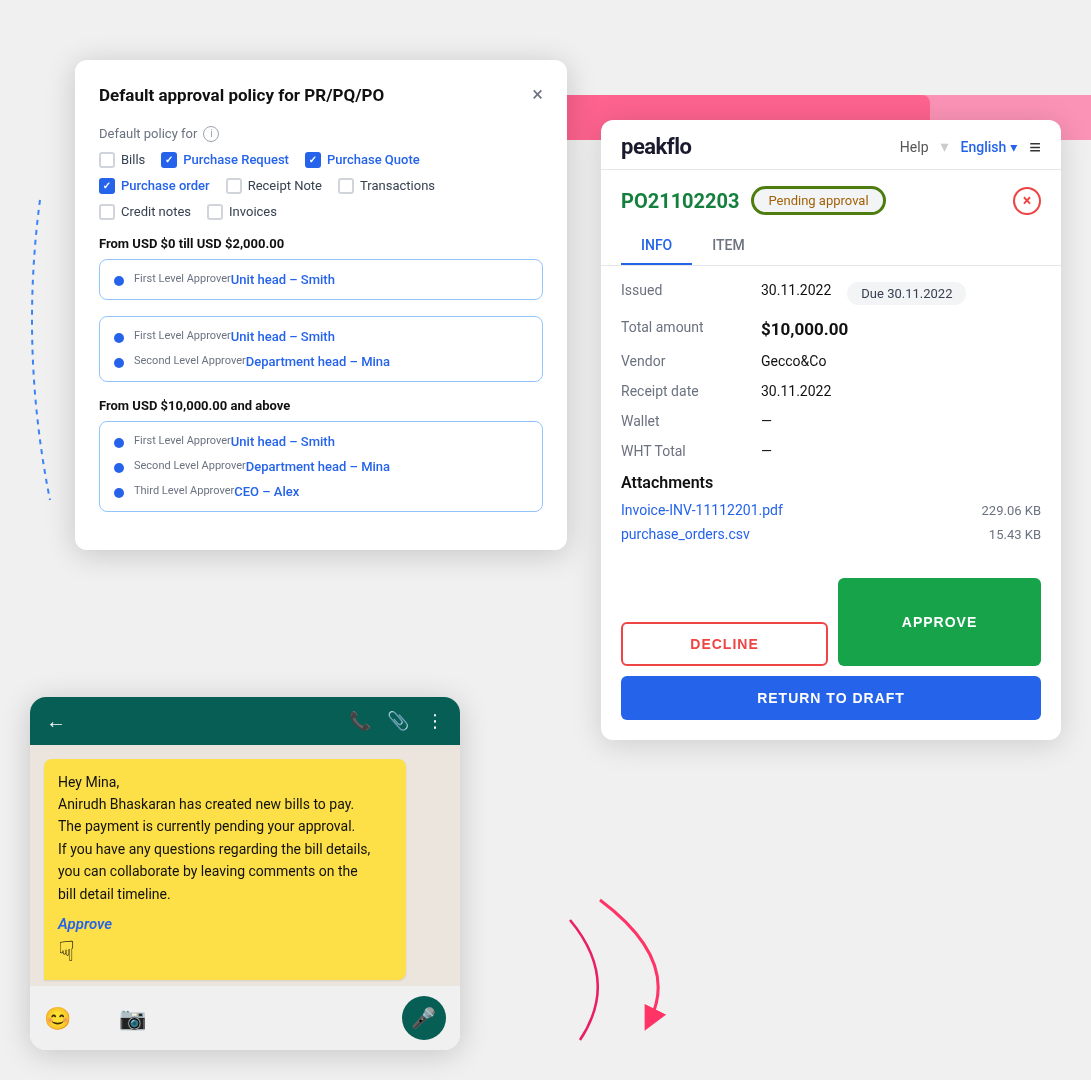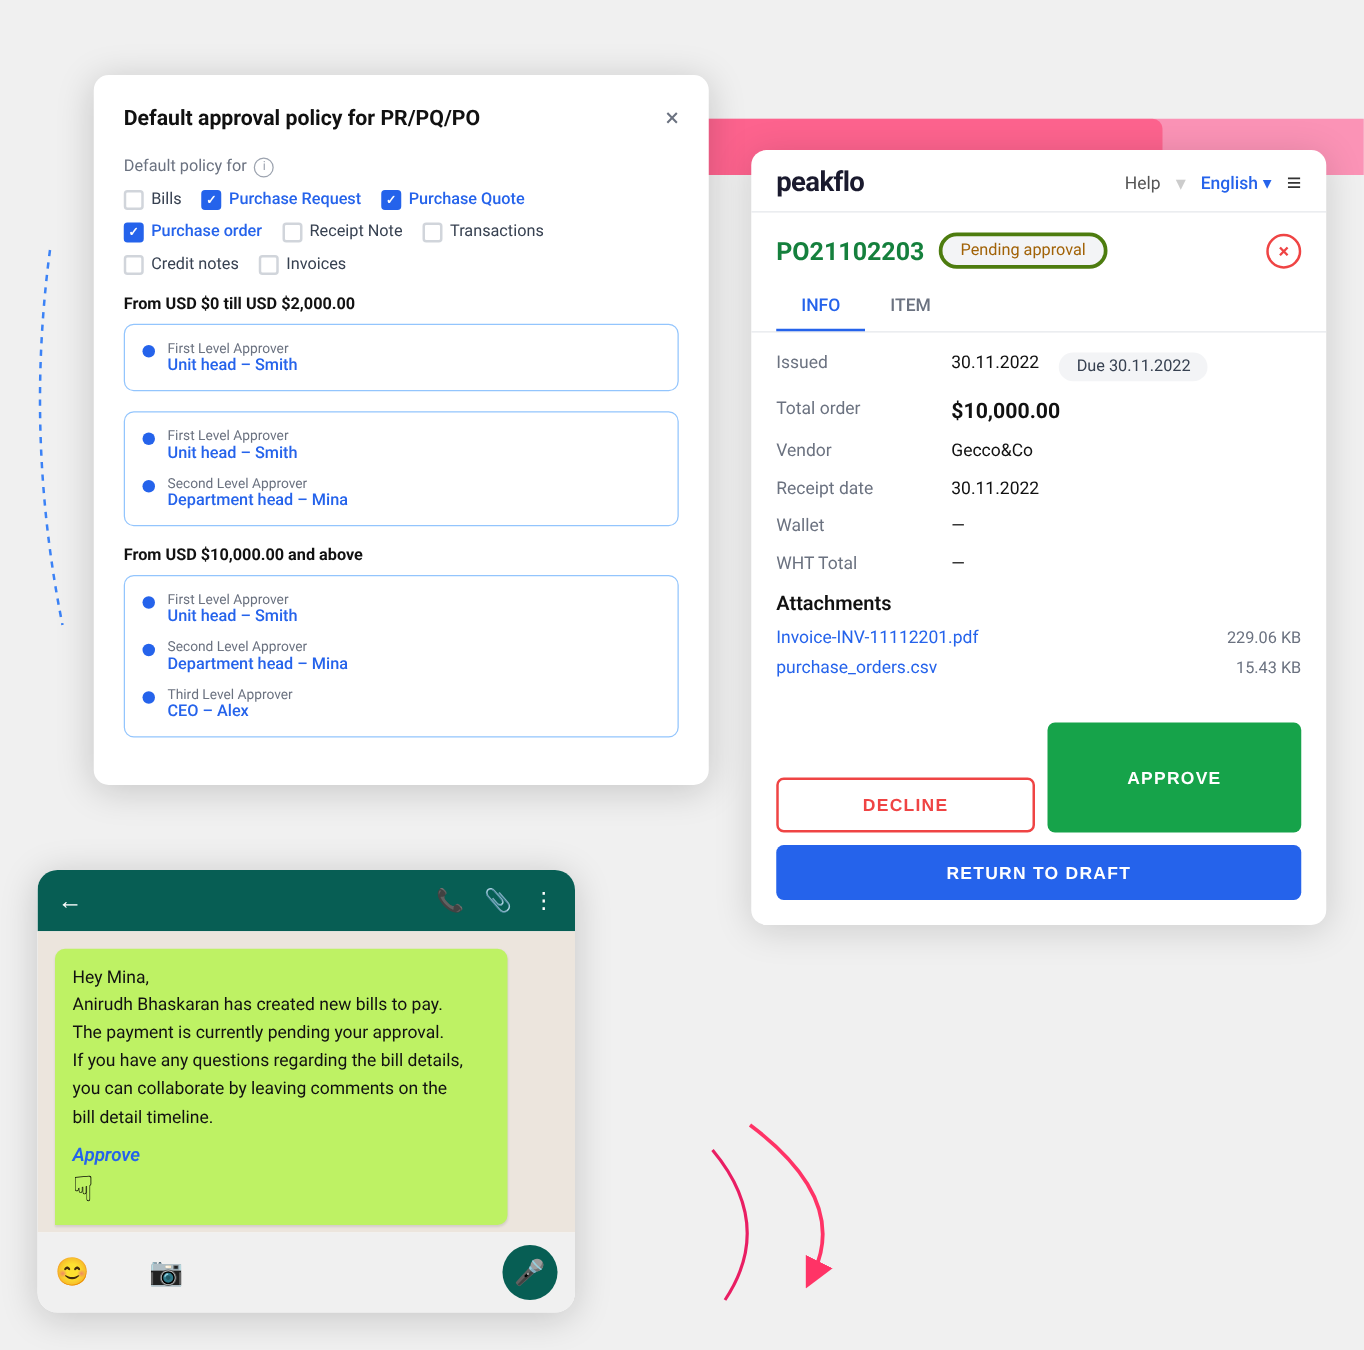--- a/index.html
+++ b/index.html
@@ -385,21 +385,20 @@
       width: 10px;
       height: 10px;
       border-radius: 50%;
       background: #2563eb;
       margin-top: 4px;
       flex-shrink: 0;
     }
 
     .approver-line {
       display: flex;
-      flex-direction: column;
     }
 
     .approver-level {
       font-size: 11px;
       color: #6b7280;
     }
 
     .approver-name {
       font-size: 13px;
       color: #2563eb;
@@ -445,21 +444,21 @@
       cursor: pointer;
     }
 
     .wa-body {
       background: #ece5dd;
       padding: 14px 14px 6px;
       min-height: 160px;
     }
 
     .wa-message-bubble {
-      background: #bef264;
+      background: #fde047;
       border-radius: 8px 8px 8px 0;
       padding: 12px 14px;
       max-width: 90%;
       box-shadow: 0 1px 2px rgba(0,0,0,0.1);
     }
 
     .wa-message-text {
       font-size: 14px;
       color: #111;
       line-height: 1.6;
@@ -677,21 +676,21 @@
       <span class="po-field-label">Issued</span>
       <span class="po-field-value" style="margin-right:16px;">30.11.2022</span>
       <span class="po-due-badge">
         <span>Due</span>
         <span> </span>
         <span>30.11.2022</span>
       </span>
     </div>
 
     <div class="po-field-row">
-      <span class="po-field-label">Total order</span>
+      <span class="po-field-label">Total amount</span>
       <span class="po-field-value bold">$10,000.00</span>
     </div>
 
     <div class="po-field-row">
       <span class="po-field-label">Vendor</span>
       <span class="po-field-value">Gecco&amp;Co</span>
     </div>
 
     <div class="po-field-row">
       <span class="po-field-label">Receipt date</span>

